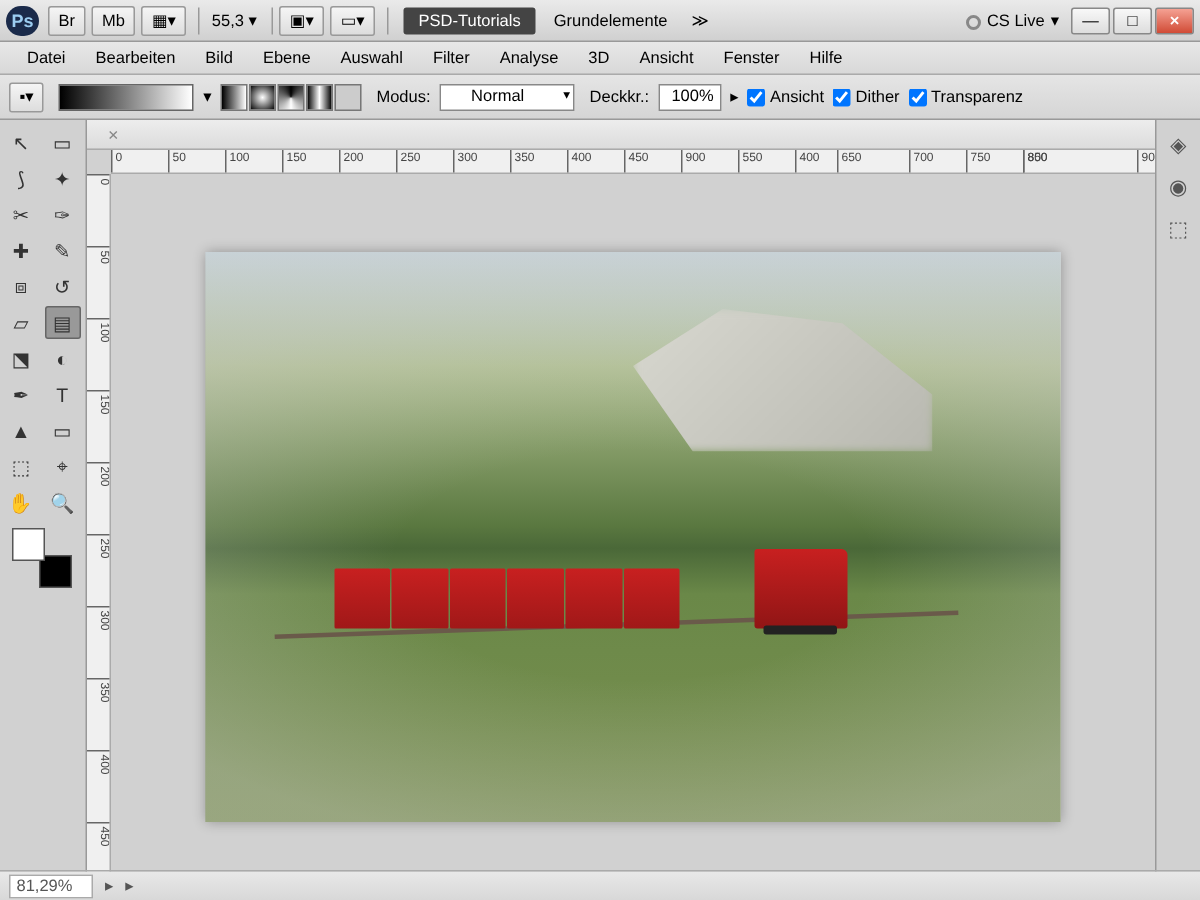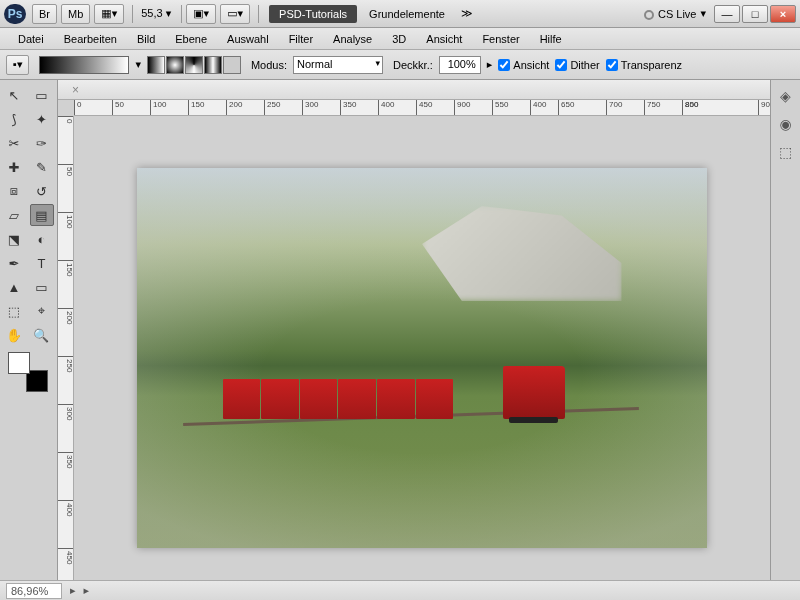--- a/index.html
+++ b/index.html
@@ -17,21 +17,21 @@
 .winbtns{display:flex;gap:2px}
 .winbtn{width:26px;height:18px;border:1px solid #888;border-radius:2px;display:flex;align-items:center;justify-content:center;background:linear-gradient(#f8f8f8,#ddd)}
 .winbtn.close{background:linear-gradient(#f5a193,#d14b36);color:#fff;font-weight:bold}
 .menubar{height:22px;background:linear-gradient(#e8e8e8,#d8d8d8);display:flex;align-items:center;padding:0 8px;border-bottom:1px solid #aaa}
 .menu-item{padding:3px 10px;cursor:pointer}
 .optbar{height:30px;background:linear-gradient(#e5e5e5,#d5d5d5);display:flex;align-items:center;padding:0 6px;border-bottom:1px solid #999;gap:6px}
 .grad-prev{width:90px;height:18px;background:linear-gradient(90deg,#000,#fff);border:1px solid #666}
 .grad-btns{display:flex;gap:1px}
 .grad-b{width:18px;height:18px;border:1px solid #777;background:#ccc}
 .opt-lbl{margin-left:4px}
-.sel{background:#fff;border:1px solid #888;padding:1px 14px 1px 3px;height:18px;position:relative}
+.sel{background:#fff;border:1px solid #888;padding:1px 14px 1px 20px;height:18px;position:relative}
 .sel::after{content:"▾";position:absolute;right:2px;top:1px;font-size:9px}
 .inp{background:#fff;border:1px solid #888;padding:1px 4px;width:42px;height:18px;text-align:right}
 .chk{display:flex;align-items:center;gap:3px}
 .chk input{width:12px;height:12px}
 .main{display:flex;height:520px}
 .toolbox{width:58px;background:#d1d1d1;border-right:1px solid #999;padding:4px 2px}
 .tool-grid{display:grid;grid-template-columns:1fr 1fr;gap:2px}
 .tool{width:24px;height:22px;border:1px solid transparent;display:flex;align-items:center;justify-content:center;cursor:pointer;border-radius:2px;font-size:13px;color:#333}
 .tool.active{background:#999;border-color:#666}
 .swatches{margin-top:6px;position:relative;width:40px;height:40px;margin-left:6px}
@@ -217,16 +217,16 @@
   </div>
 
   <div class="rightdock">
     <div class="dock-ico">◈</div>
     <div class="dock-ico">◉</div>
     <div class="dock-ico">⬚</div>
   </div>
 </div>
 
 <div class="statusbar">
-  <div class="sb-zoom">86,96%</div>
+  <div class="sb-zoom">81,29%</div>
   <span>▸</span>
   <span>▸</span>
 </div>
 
 </body></html>

